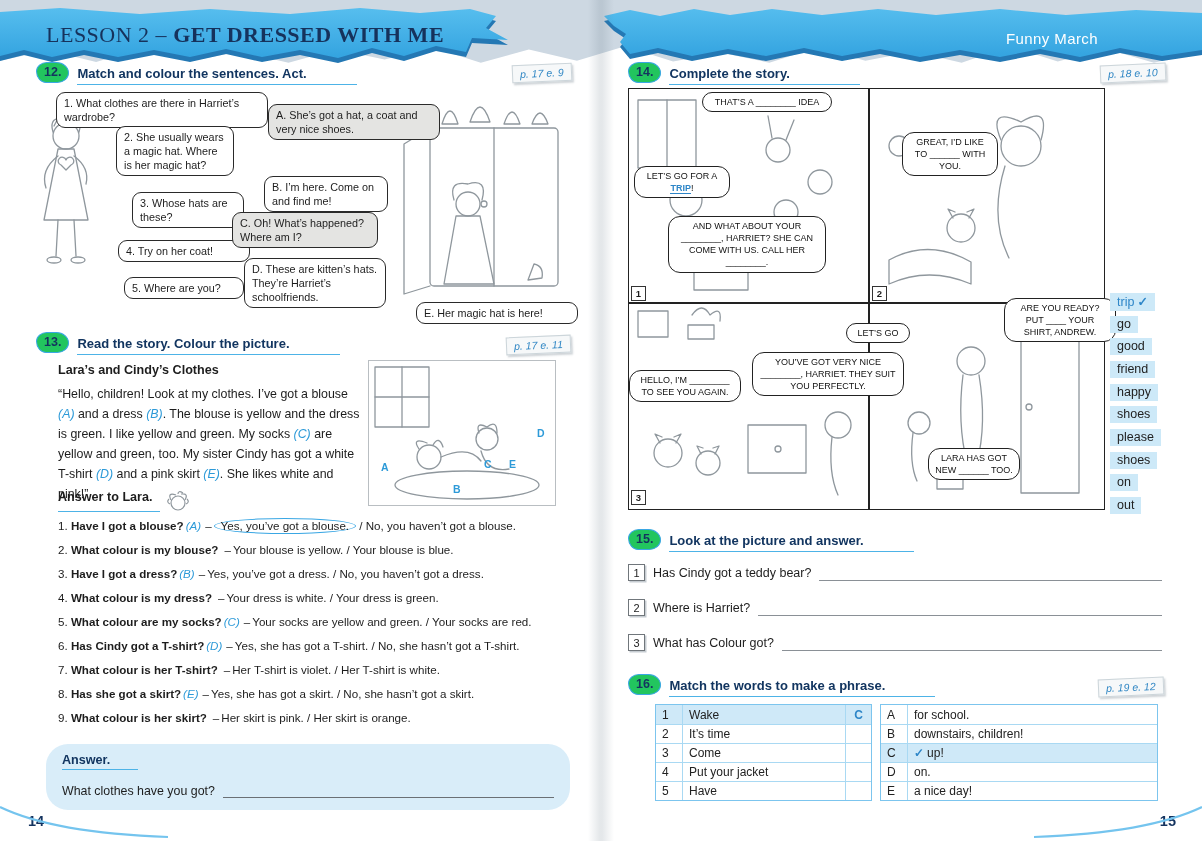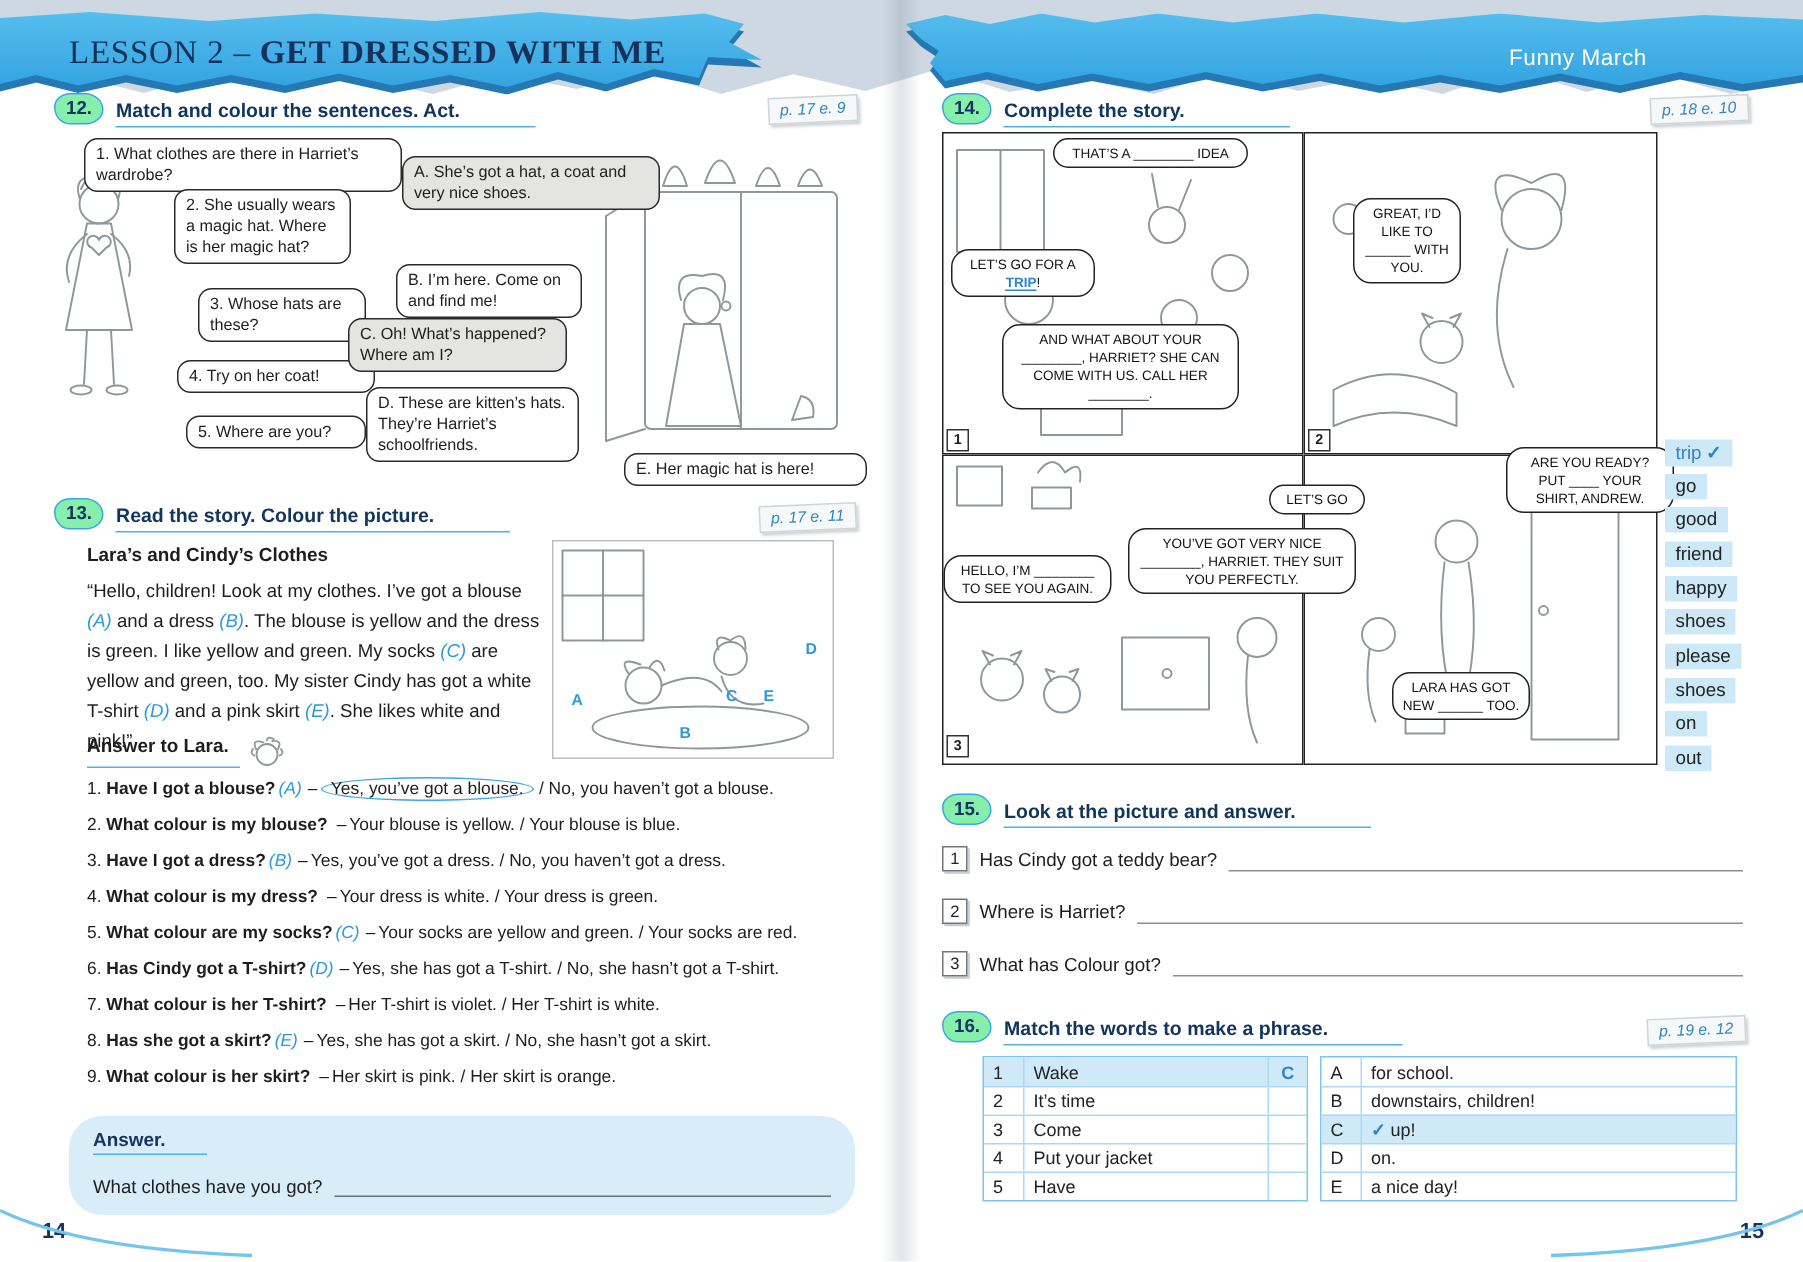--- a/index.html
+++ b/index.html
@@ -16,21 +16,21 @@
 .torn-blue{background:linear-gradient(180deg,#58bfef,#2fa0de);z-index:3}
 .torn-shadow{background:#2478b4;transform:translateY(5px);z-index:2}
 .banner-text{position:absolute;left:46px;top:22px;z-index:4;font-family:"Liberation Serif",serif;font-size:22px;color:#16325c;letter-spacing:.5px;white-space:nowrap}
 .banner-text .bold{font-weight:bold}
 .corner-label{position:absolute;left:1006px;top:30px;z-index:4;font-family:Liberation Sans, sans-serif;font-size:15px;color:#fff;letter-spacing:.4px}
 .fold{position:absolute;left:588px;top:0;width:26px;height:841px;z-index:5;pointer-events:none;
  background:linear-gradient(90deg,rgba(90,110,125,0) 0%,rgba(90,110,125,.16) 45%,rgba(90,110,125,.16) 55%,rgba(90,110,125,0) 100%)}
 
 
 .ex-head{position:absolute;display:flex;align-items:flex-start;gap:8px;z-index:6}
-.cloud{display:inline-block;border:1.6px solid #3aa7e4;border-radius:13px 15px 14px 12px/11px 13px 12px 14px;background:#86efac;color:#14335f;font-weight:bold;font-size:12.5px;padding:2px 7px 3px}
+.cloud{display:inline-block;border:1.6px solid #3aa7e4;border-radius:13px 15px 14px 12px/11px 13px 12px 14px;background:#22c55e;color:#14335f;font-weight:bold;font-size:12.5px;padding:2px 7px 3px}
 .ex-title{font-size:13px;font-weight:bold;color:#123560;border-bottom:1.6px solid #4db3e7;padding:4px 50px 3px 0}
 .ref-tag{position:absolute;z-index:6;font-size:10.5px;font-style:italic;color:#2f86c4;background:#f6f8f9;border:1px solid #ccd5da;box-shadow:1.5px 2px 2px rgba(60,80,95,.25);padding:2px 7px;transform:rotate(-2.5deg);white-space:nowrap}
 
 
 .mbox{position:absolute;z-index:3;background:#fff;border:1.2px solid #2a2a2a;border-radius:9px;padding:3px 7px;font-size:10.8px;line-height:1.3;color:#1d1d1d}
 .mbox.gray{background:#e4e4e2}
 .sketch{position:absolute;z-index:1;stroke:#8f979d;fill:none;stroke-width:1.3;stroke-linecap:round;stroke-linejoin:round}
 
 
 .story-title{position:absolute;z-index:2;font-weight:bold;font-size:12.6px}
@@ -251,21 +251,21 @@
     <circle cx="102" cy="58" r="14"></circle>
       <path d="M94 72 Q88 120 98 160 M110 72 Q118 120 108 160"></path>
     <circle cx="50" cy="120" r="11"></circle>
       <path d="M44 130 Q40 160 48 178"></path>
     <rect x="68" y="168" width="26" height="18"></rect>
   </svg>
 
   <div class="cbubble" style="left:702px;top:92px;width:130px">THAT’S A ________ IDEA</div>
   <div class="cbubble" style="left:634px;top:166px;width:96px"><span>LET’S GO FOR A </span><span class="blue-ans">TRIP</span><span>!</span></div>
   <div class="cbubble" style="left:668px;top:216px;width:158px">AND WHAT ABOUT YOUR ________, HARRIET? SHE CAN COME WITH US. CALL HER ________.</div>
-  <div class="cbubble" style="left:902px;top:132px;width:72px">GREAT, I’D LIKE TO ______ WITH YOU.</div>
+  <div class="cbubble" style="left:902px;top:132px;width:96px">GREAT, I’D LIKE TO ______ WITH YOU.</div>
   <div class="cbubble" style="left:846px;top:323px;width:64px">LET’S GO</div>
   <div class="cbubble" style="left:752px;top:352px;width:152px">YOU’VE GOT VERY NICE ________, HARRIET. THEY SUIT YOU PERFECTLY.</div>
   <div class="cbubble" style="left:629px;top:370px;width:112px">HELLO, I’M ________ TO SEE YOU AGAIN.</div>
   <div class="cbubble" style="left:1004px;top:298px;width:112px">ARE YOU READY? PUT ____ YOUR SHIRT, ANDREW.</div>
   <div class="cbubble" style="left:928px;top:448px;width:92px">LARA HAS GOT NEW ______ TOO.</div>
 
   <div class="pnum" style="left:631px;top:286px">1</div>
   <div class="pnum" style="left:872px;top:286px">2</div>
   <div class="pnum" style="left:631px;top:490px">3</div>
 

